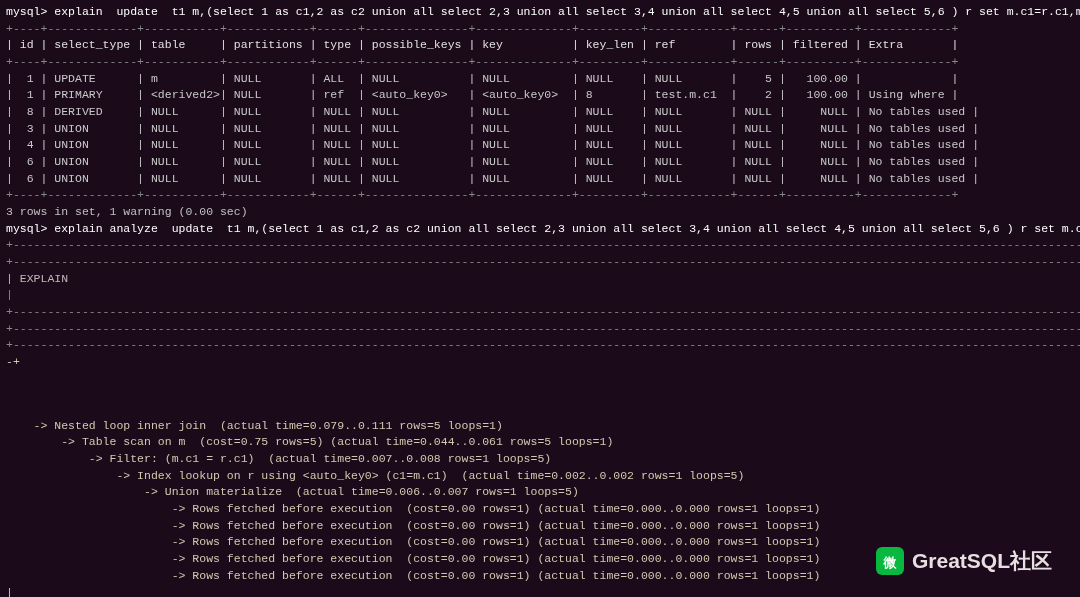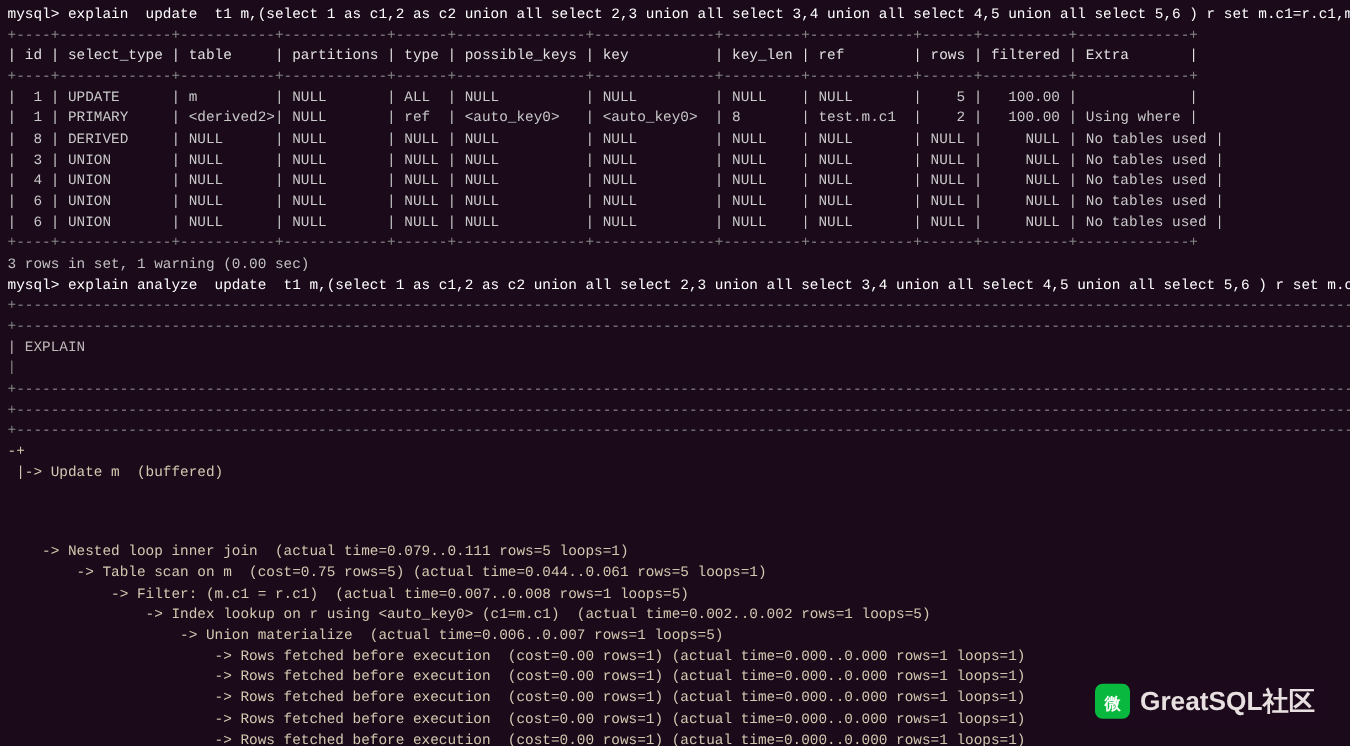--- a/index.html
+++ b/index.html
@@ -81,21 +81,20 @@
       <div class="line" style="color: rgb(136, 136, 136);"></div>
       <div class="line" style="color: rgb(136, 136, 136);"></div>
       <div class="line" style="color: rgb(136, 136, 136);">|                                                                                                                                                                                             |</div>
       <div class="line" style="color: rgb(136, 136, 136);">+---------------------------------------------------------------------------------------------------------------------------------------------------------------------------------------------+</div>
       <div class="line" style="color: rgb(136, 136, 136);"></div>
       <div class="line" style="color: rgb(136, 136, 136);">+---------------------------------------------------------------------------------------------------------------------------------------------------------------------------------------------+</div>
       <div class="line" style="color: rgb(136, 136, 136);"></div>
       <div class="line" style="color: rgb(136, 136, 136);"></div>
       <div class="line" style="color: rgb(136, 136, 136);">+---------------------------------------------------------------------------------------------------------------------------------------------------------------------------------------------+</div>
       <div class="line" style="color: rgb(212, 200, 176);">-+</div>
-      <div class="line" style="color: rgb(212, 200, 176);"> |-&gt; Update m  (buffered)</div>
       <div class="line" style="color: rgb(212, 200, 176); margin-top: 47px;">    -&gt; Nested loop inner join  (actual time=0.079..0.111 rows=5 loops=1)</div>
       <div class="line" style="color: rgb(212, 200, 176);">        -&gt; Table scan on m  (cost=0.75 rows=5) (actual time=0.044..0.061 rows=5 loops=1)</div>
       <div class="line" style="color: rgb(212, 200, 176);">            -&gt; Filter: (m.c1 = r.c1)  (actual time=0.007..0.008 rows=1 loops=5)</div>
       <div class="line" style="color: rgb(212, 200, 176);">                -&gt; Index lookup on r using &lt;auto_key0&gt; (c1=m.c1)  (actual time=0.002..0.002 rows=1 loops=5)</div>
       <div class="line" style="color: rgb(212, 200, 176);">                    -&gt; Union materialize  (actual time=0.006..0.007 rows=1 loops=5)</div>
       <div class="line" style="color: rgb(212, 200, 176);">                        -&gt; Rows fetched before execution  (cost=0.00 rows=1) (actual time=0.000..0.000 rows=1 loops=1)</div>
       <div class="line" style="color: rgb(212, 200, 176);">                        -&gt; Rows fetched before execution  (cost=0.00 rows=1) (actual time=0.000..0.000 rows=1 loops=1)</div>
       <div class="line" style="color: rgb(212, 200, 176);">                        -&gt; Rows fetched before execution  (cost=0.00 rows=1) (actual time=0.000..0.000 rows=1 loops=1)</div>
       <div class="line" style="color: rgb(212, 200, 176);">                        -&gt; Rows fetched before execution  (cost=0.00 rows=1) (actual time=0.000..0.000 rows=1 loops=1)</div>
       <div class="line" style="color: rgb(212, 200, 176);">                        -&gt; Rows fetched before execution  (cost=0.00 rows=1) (actual time=0.000..0.000 rows=1 loops=1)</div>

